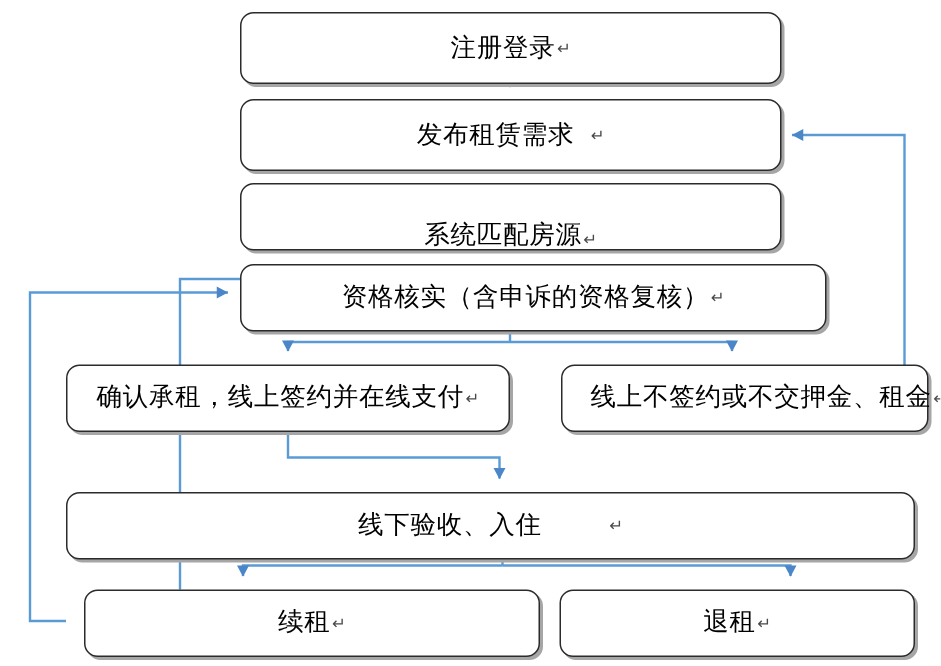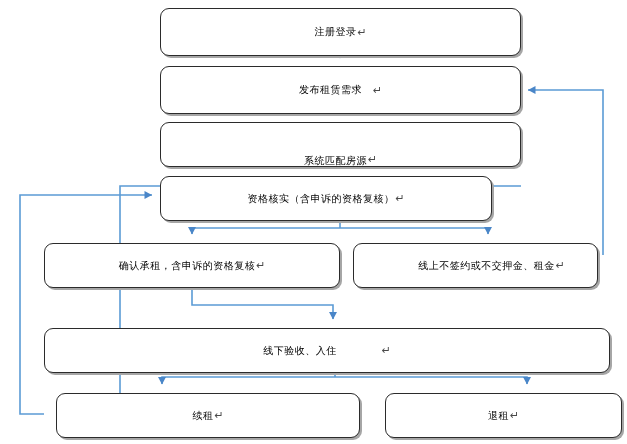--- a/index.html
+++ b/index.html
@@ -31,21 +31,21 @@
     border-radius: 9px;
     background: #ffffff;
     box-shadow: 2px 2px 0 0 #a6a6a6;
     display: flex;
     align-items: center;
     justify-content: center;
     z-index: 2;
   }
   .node-label {
     font-family: "DejaVu Sans", "Liberation Sans", sans-serif;
-    font-size: 10px;
+    font-size: 17px;
     color: #000000;
     letter-spacing: 0.5px;
     white-space: nowrap;
     line-height: 1;
   }
   .pilcrow {
     font-family: "DejaVu Sans", sans-serif;
     font-size: 11px;
     color: #4a4a4a;
     margin-left: 1px;
@@ -104,43 +104,43 @@
   <div class="node" style="left: 160px; top: 66px; width: 361px; height: 48px; gap: 10px;">
     <span class="node-label">发布租赁需求</span>
       <span class="pilcrow">↵</span>
   </div>
 
   <div class="node" style="left: 160px; top: 122px; width: 361px; height: 45px; align-items: flex-end;">
     <span class="node-label">系统匹配房源</span>
       <span class="pilcrow">↵</span>
   </div>
 
-  <div class="node" style="left: 160px; top: 176px; width: 332px; height: 45px;">
+  <div class="node" style="left: 160px; top: 176px; width: 391px; height: 45px;">
     <span class="node-label">资格核实（含申诉的资格复核）</span>
       <span class="pilcrow">↵</span>
   </div>
 
   <div class="node" style="left: 44px; top: 243px; width: 296px; height: 45px;">
-    <span class="node-label">确认承租，含申诉的资格复核</span>
+    <span class="node-label">确认承租，线上签约并在线支付</span>
       <span class="pilcrow">↵</span>
   </div>
 
-  <div class="node" style="left: 353px; top: 243px; width: 245px; height: 45px; padding-left: 32px;">
+  <div class="node" style="left: 374px; top: 243px; width: 245px; height: 45px; padding-left: 32px;">
     <span class="node-label">线上不签约或不交押金、租金</span>
       <span class="pilcrow">↵</span>
   </div>
 
   <div class="node" style="left: 44px; top: 328px; width: 566px; height: 45px; gap: 44px;">
     <span class="node-label">线下验收、入住</span>
       <span class="pilcrow">↵</span>
   </div>
 
   <div class="node" style="left: 44px; top: 393px; width: 304px; height: 45px; margin-left: 12px;">
     <span class="node-label">续租</span>
       <span class="pilcrow">↵</span>
   </div>
 
-  <div class="node" style="left: 373px; top: 393px; width: 237px; height: 45px; margin-left: 12px;">
+  <div class="node" style="left: 373px; top: 393px; width: 237px; height: 45px;">
     <span class="node-label">退租</span>
       <span class="pilcrow">↵</span>
   </div>
 
 </div>
 
 </body></html>

